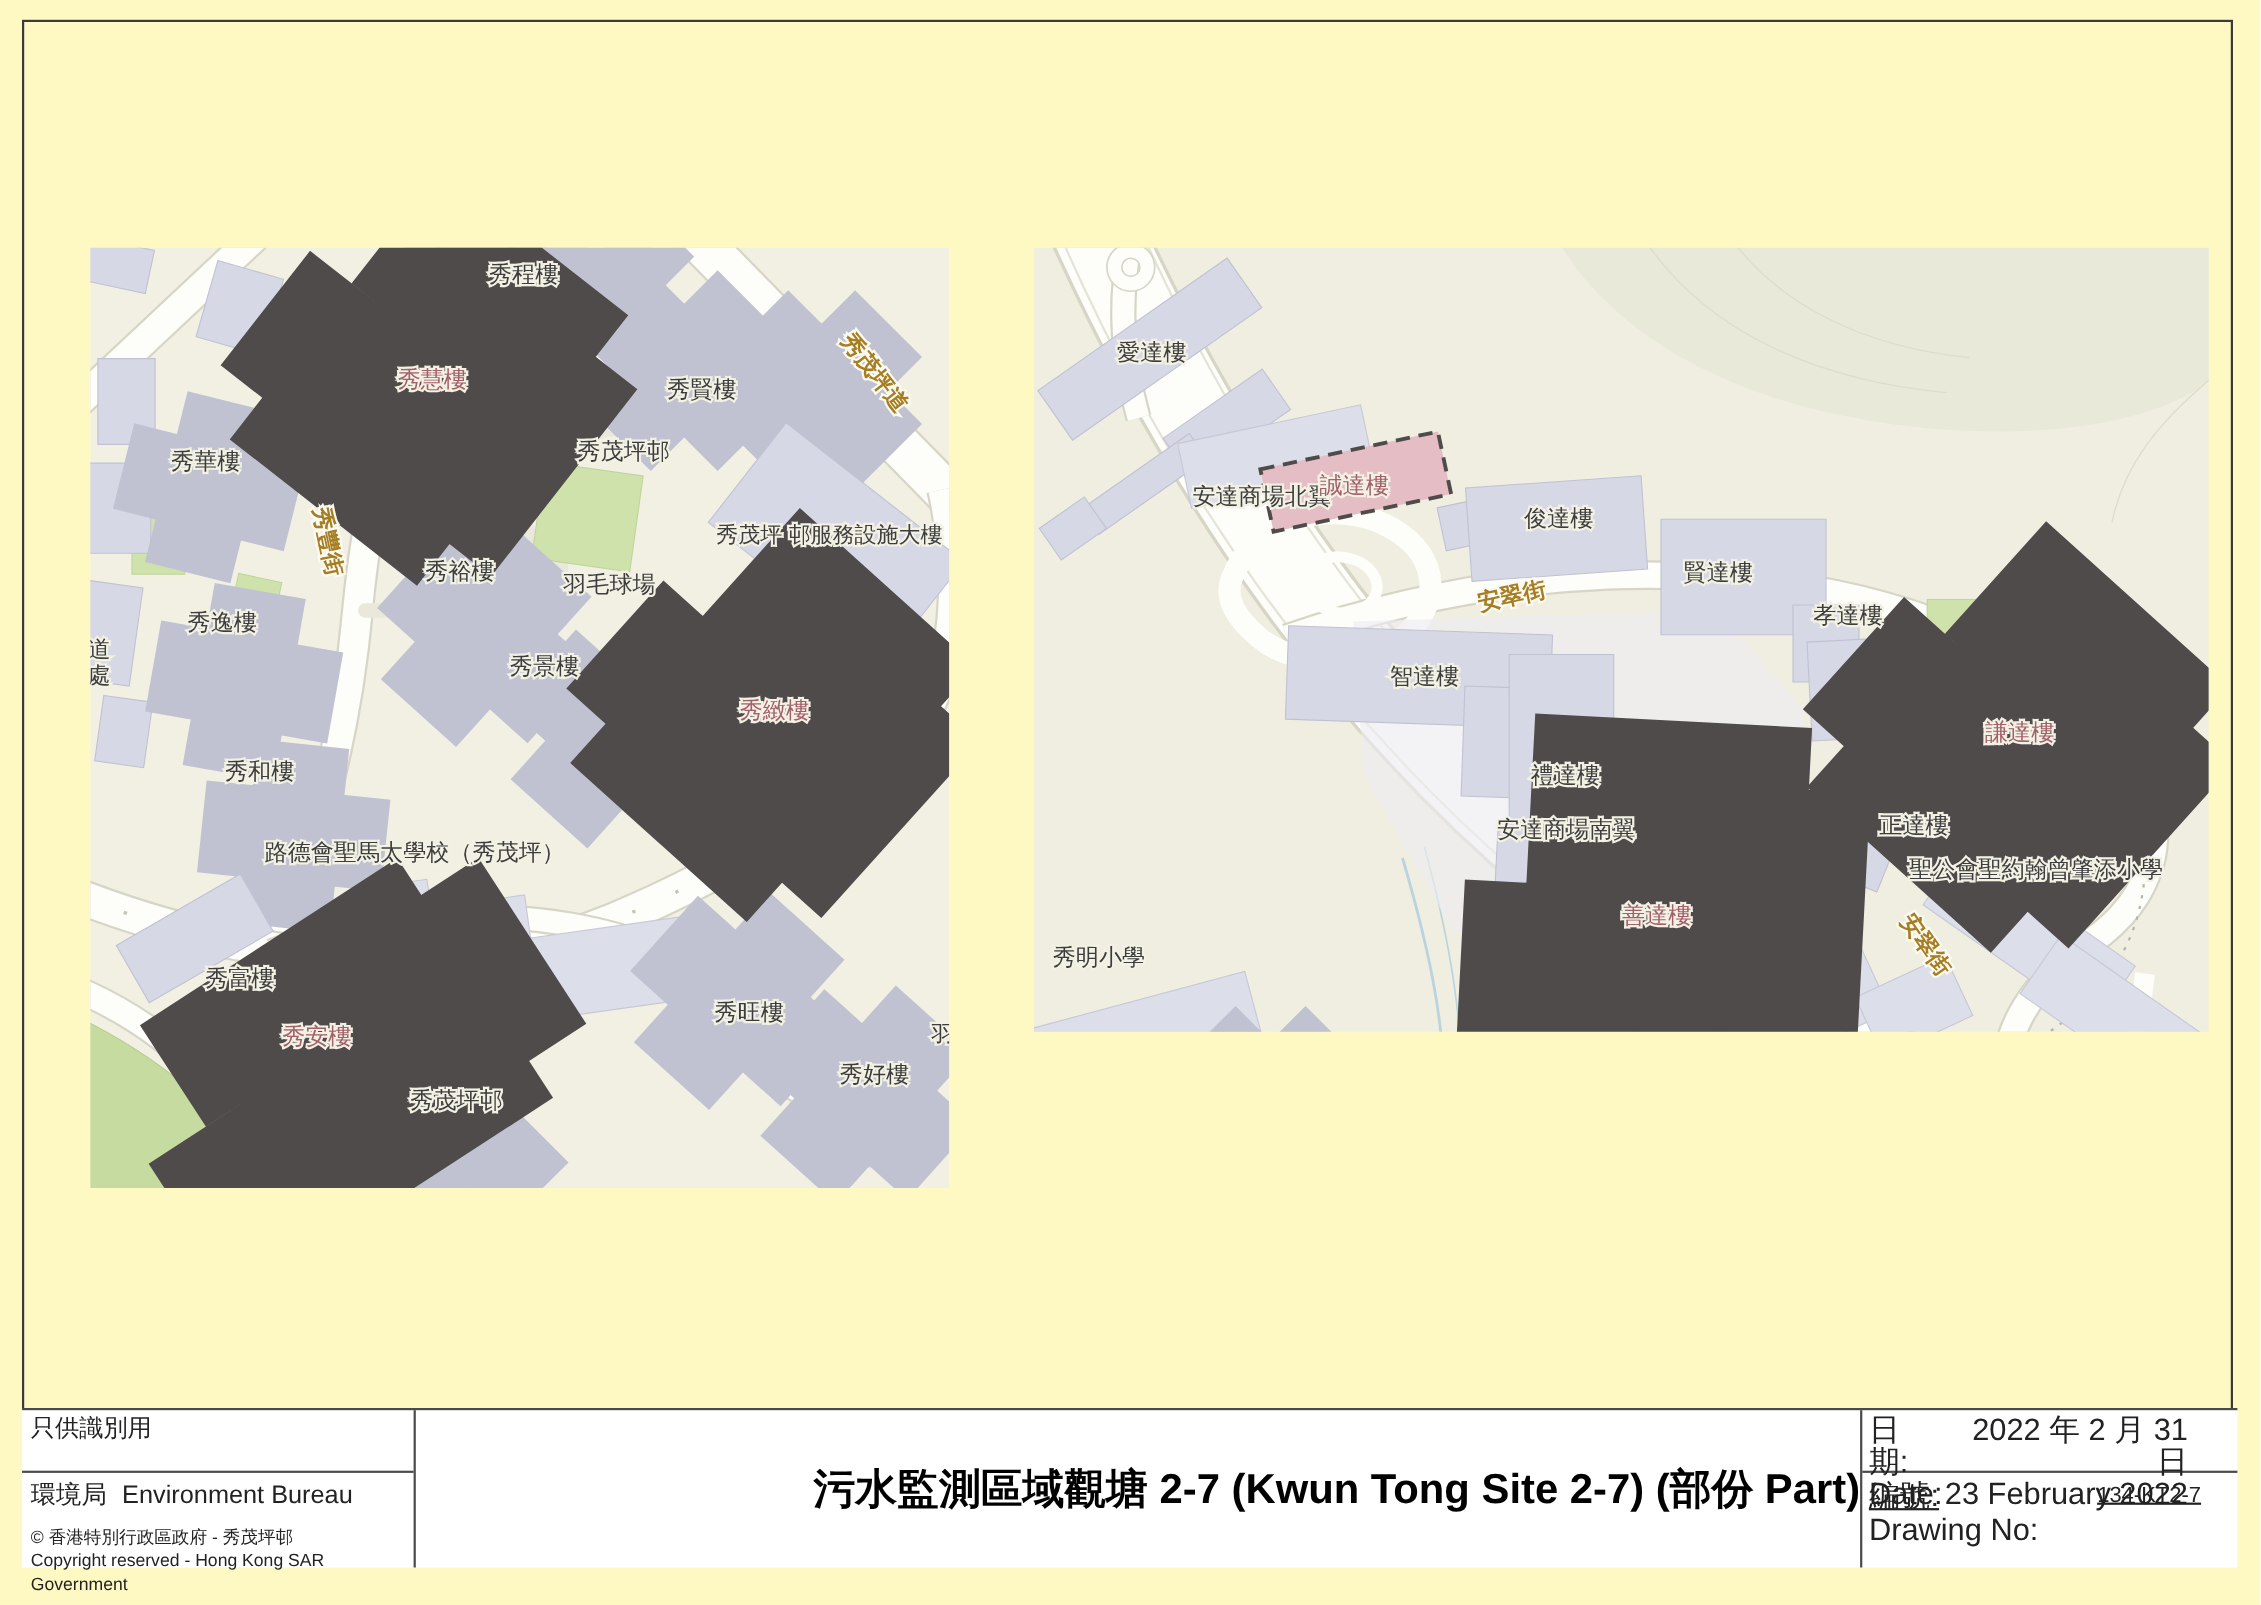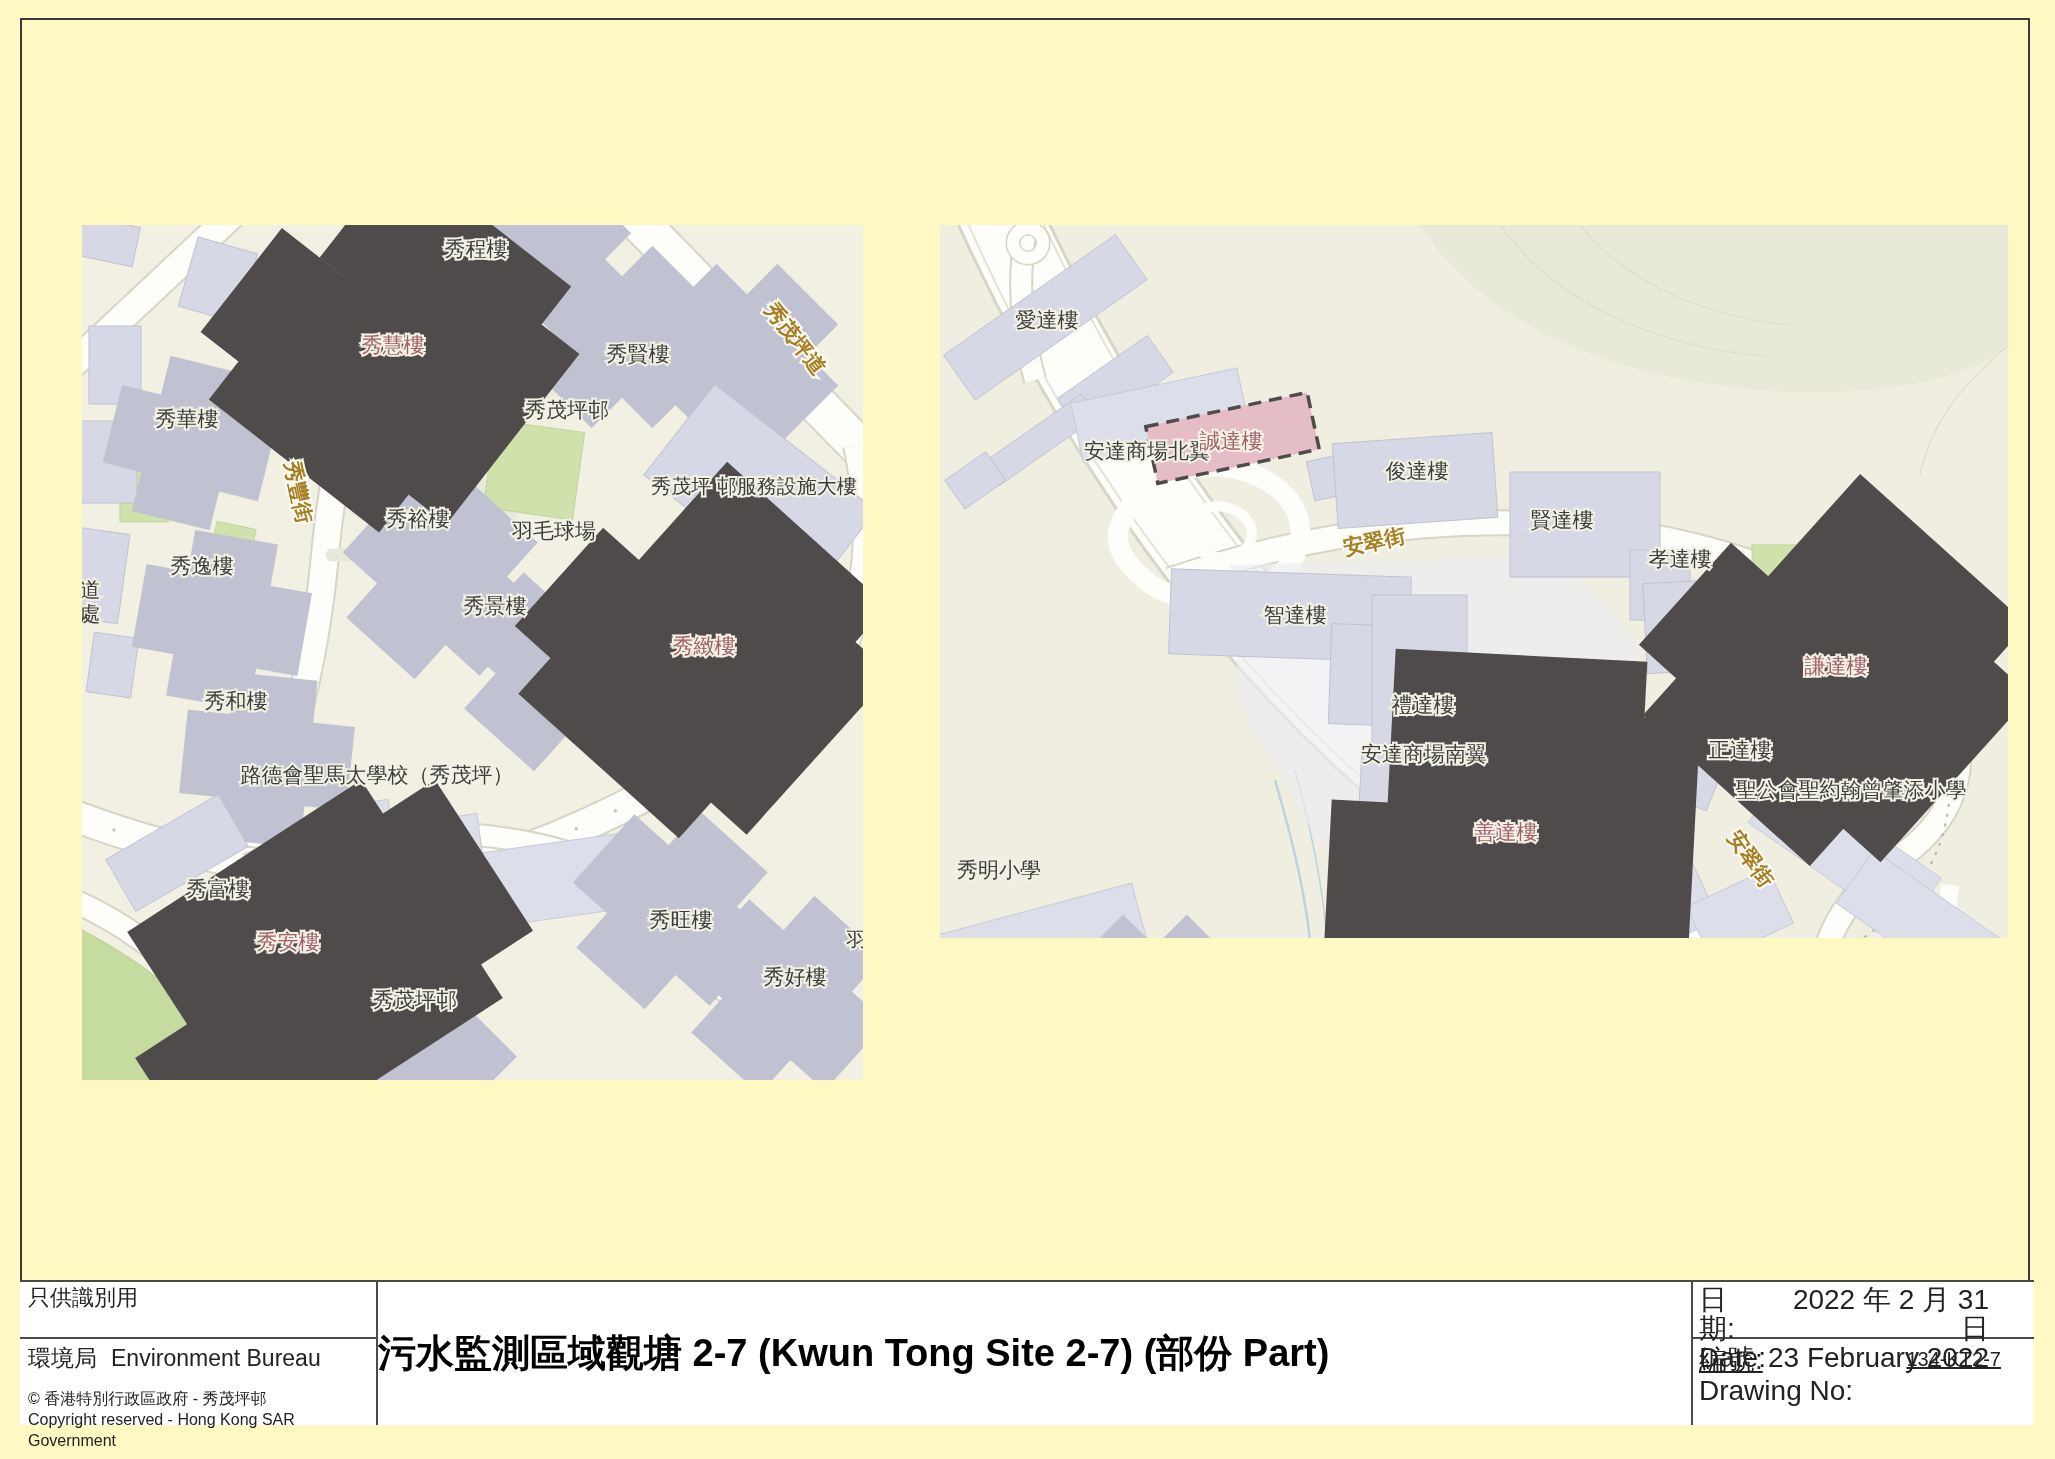--- a/index.html
+++ b/index.html
@@ -28,21 +28,21 @@
        text-anchor:middle;paint-order:stroke;stroke:#f2f1e4;stroke-width:4px;}
   .lblsm{font-size:20px;}
   .lblhl{fill:#a2606a;}
   .st{font-family:"Liberation Sans","DejaVu Sans",sans-serif;font-size:21px;font-weight:bold;
       fill:#a67d20;text-anchor:start;paint-order:stroke;stroke:#fbfaf2;stroke-width:4px;}
 
   
   .footer{position:absolute;left:20px;top:1280px;width:2014px;height:145px;
           border-top:2px solid #4a4a4a;display:flex;box-sizing:border-box;background:#fff;}
   .f-left{width:358px;border-right:2px solid #4a4a4a;box-sizing:border-box;}
-  .f-center{flex:1;display:flex;align-items:center;justify-content:flex-start;}
+  .f-center{flex:1;display:flex;align-items:center;justify-content:flex-end;}
   .f-right{width:343px;border-left:2px solid #4a4a4a;box-sizing:border-box;}
   .f-row-top{height:57px;border-bottom:2px solid #4a4a4a;box-sizing:border-box;padding:3px 0 0 8px;}
   .f-row-bot{padding:5px 0 0 8px;}
   .id-zh{font-size:22px;line-height:26px;}
   .id-en{font-size:20px;line-height:26px;}
   .bureau{font-size:23px;line-height:28px;}
   .bureau .en{margin-left:14px;}
   .copy{margin-top:16px;font-size:16px;line-height:21px;}
   .title{font-size:38px;font-weight:bold;white-space:nowrap;color:#000;}
   .fr-line{display:flex;justify-content:space-between;font-size:28px;line-height:29px;padding-right:45px;}

